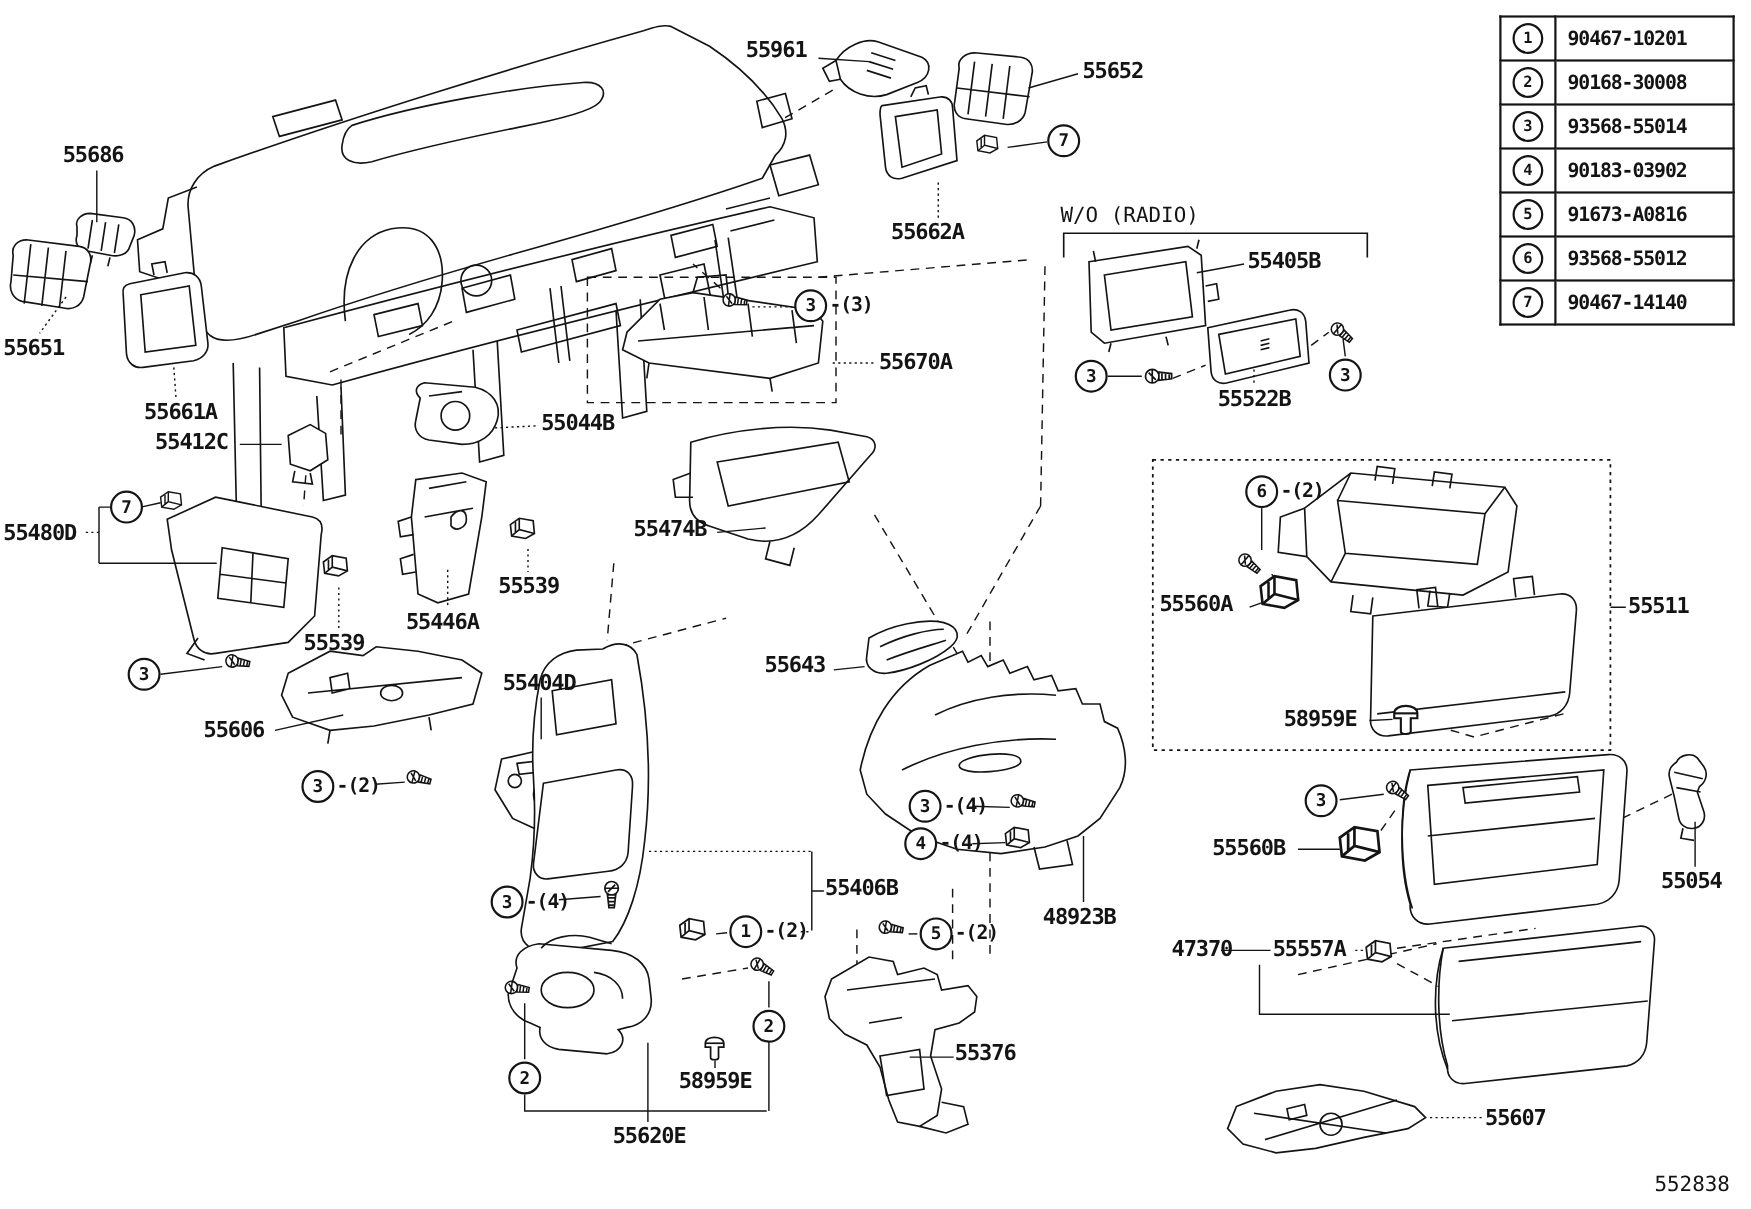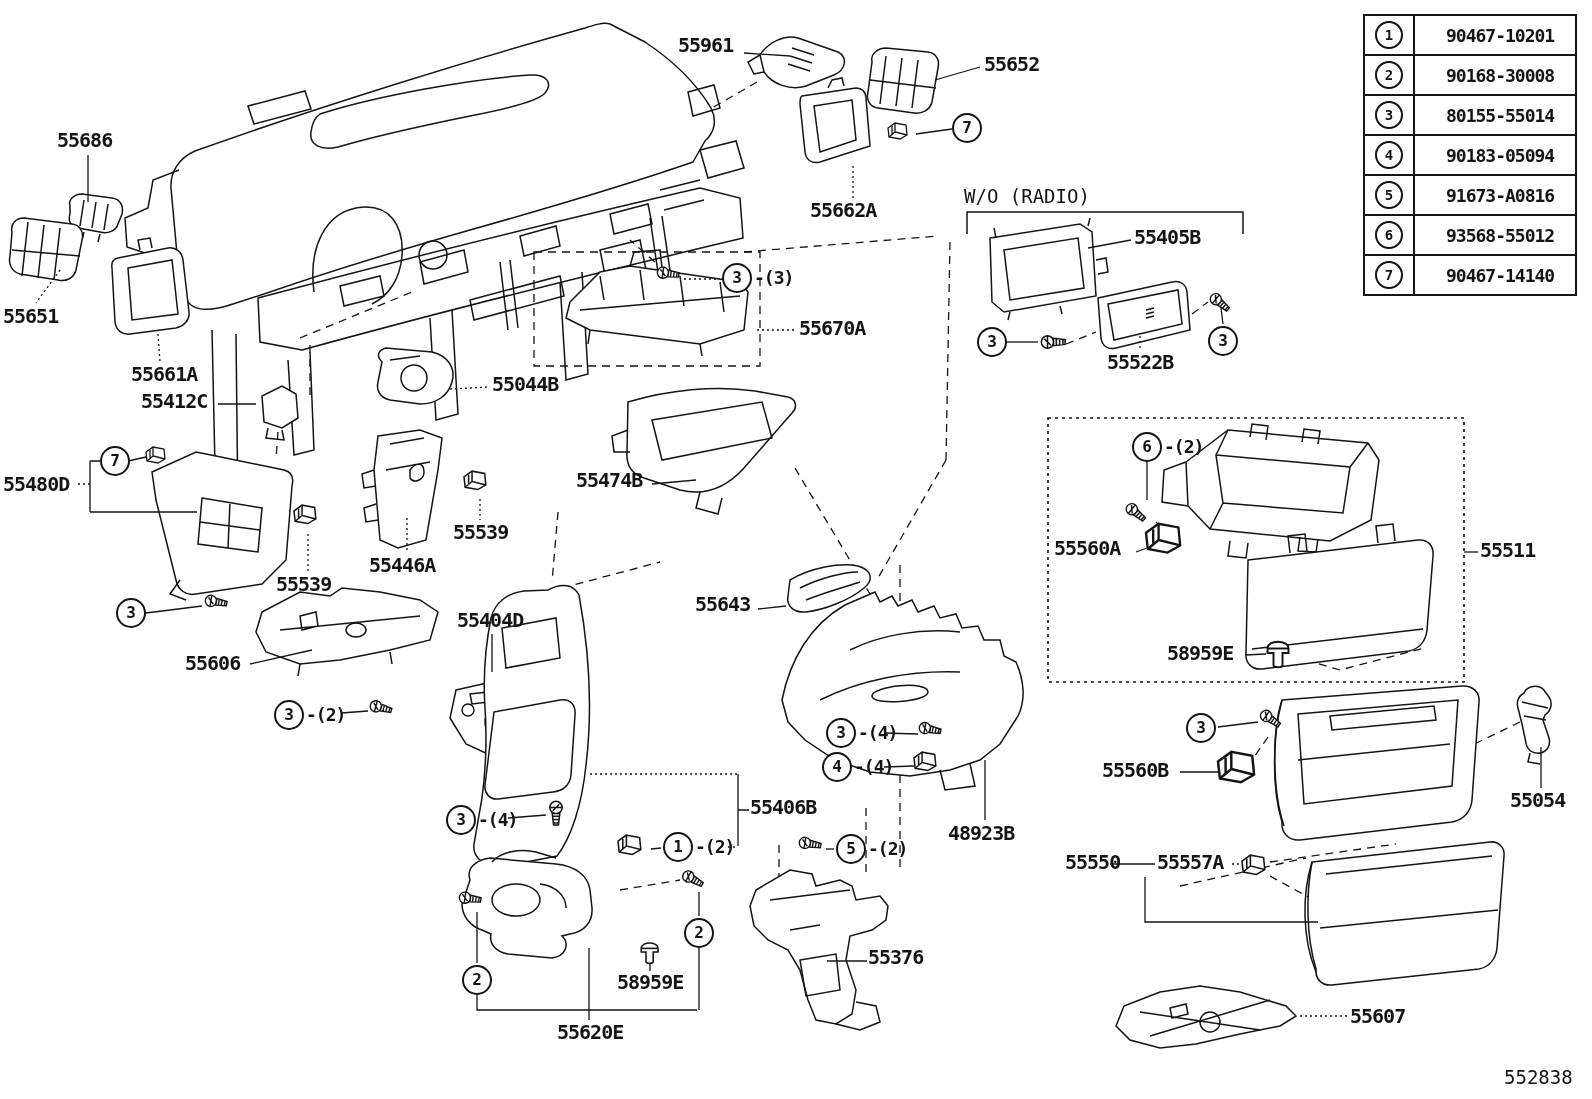--- a/index.html
+++ b/index.html
@@ -11,21 +11,21 @@
   .callout{position:absolute;display:flex;align-items:center;line-height:1;}
   .co-circle{width:26px;height:26px;border:2px solid #141414;border-radius:50%;background:#fff;
              display:flex;align-items:center;justify-content:center;font-size:16px;font-weight:700;flex:0 0 auto;}
   .co-suffix{font-size:18px;font-weight:700;letter-spacing:-1px;margin-left:2px;}
   .parts-table{position:absolute;left:1363px;top:14px;border-collapse:collapse;background:#fff;}
   .parts-table td{border:2px solid #141414;height:36px;}
   .parts-table td.ref-cell{width:46px;}
   .parts-table td.pn-cell{width:158px;}
   .ref-circle{width:24px;height:24px;border:2px solid #141414;border-radius:50%;margin:0 auto;
               display:flex;align-items:center;justify-content:center;font-size:14px;font-weight:700;background:#fff;}
-  .pn{font-size:18px;font-weight:700;letter-spacing:-1px;padding-left:30px;}
+  .pn{font-size:18px;font-weight:700;letter-spacing:-1px;padding-left:9px;}
   .diagram-code{position:absolute;left:1504px;top:1066px;font-size:19px;font-weight:400;letter-spacing:0;}
 </style>
 </head>
 <body>
 
 <div id="stage">
 
   <svg id="art" width="1592" height="1099" viewBox="0 0 1592 1099">
     <defs>
       <g id="g-screw" fill="#fff" stroke="#141414" stroke-width="1.4">
@@ -294,21 +294,21 @@
   <div class="plabel" style="left:185px;top:653px">55606</div>
   <div class="plabel" style="left:457px;top:610px">55404D</div>
   <div class="plabel" style="left:695px;top:594px">55643</div>
   <div class="plabel" style="left:1054px;top:538px">55560A</div>
   <div class="plabel" style="left:1480px;top:540px">55511</div>
   <div class="plabel" style="left:1167px;top:643px">58959E</div>
   <div class="plabel" style="left:750px;top:797px">55406B</div>
   <div class="plabel" style="left:948px;top:823px">48923B</div>
   <div class="plabel" style="left:1102px;top:760px">55560B</div>
   <div class="plabel" style="left:1510px;top:790px">55054</div>
-  <div class="plabel" style="left:1065px;top:852px">55550</div>
+  <div class="plabel" style="left:1065px;top:852px">47370</div>
   <div class="plabel" style="left:1157px;top:852px">55557A</div>
   <div class="plabel" style="left:868px;top:947px">55376</div>
   <div class="plabel" style="left:617px;top:972px">58959E</div>
   <div class="plabel" style="left:557px;top:1022px">55620E</div>
   <div class="plabel" style="left:1350px;top:1006px">55607</div>
   <div class="diagram-code">552838</div>
 
   <div class="callout" style="left:952px;top:113px">
       <span class="co-circle">7</span>
       <span class="co-suffix"></span>
@@ -390,29 +390,29 @@
           </td>
         <td class="pn-cell">
             <div class="pn">90168-30008</div>
           </td>
       </tr>
       <tr>
         <td class="ref-cell">
             <div class="ref-circle">3</div>
           </td>
         <td class="pn-cell">
-            <div class="pn">80155-55014</div>
+            <div class="pn">93568-55014</div>
           </td>
       </tr>
       <tr>
         <td class="ref-cell">
             <div class="ref-circle">4</div>
           </td>
         <td class="pn-cell">
-            <div class="pn">90183-05094</div>
+            <div class="pn">90183-03902</div>
           </td>
       </tr>
       <tr>
         <td class="ref-cell">
             <div class="ref-circle">5</div>
           </td>
         <td class="pn-cell">
             <div class="pn">91673-A0816</div>
           </td>
       </tr>

